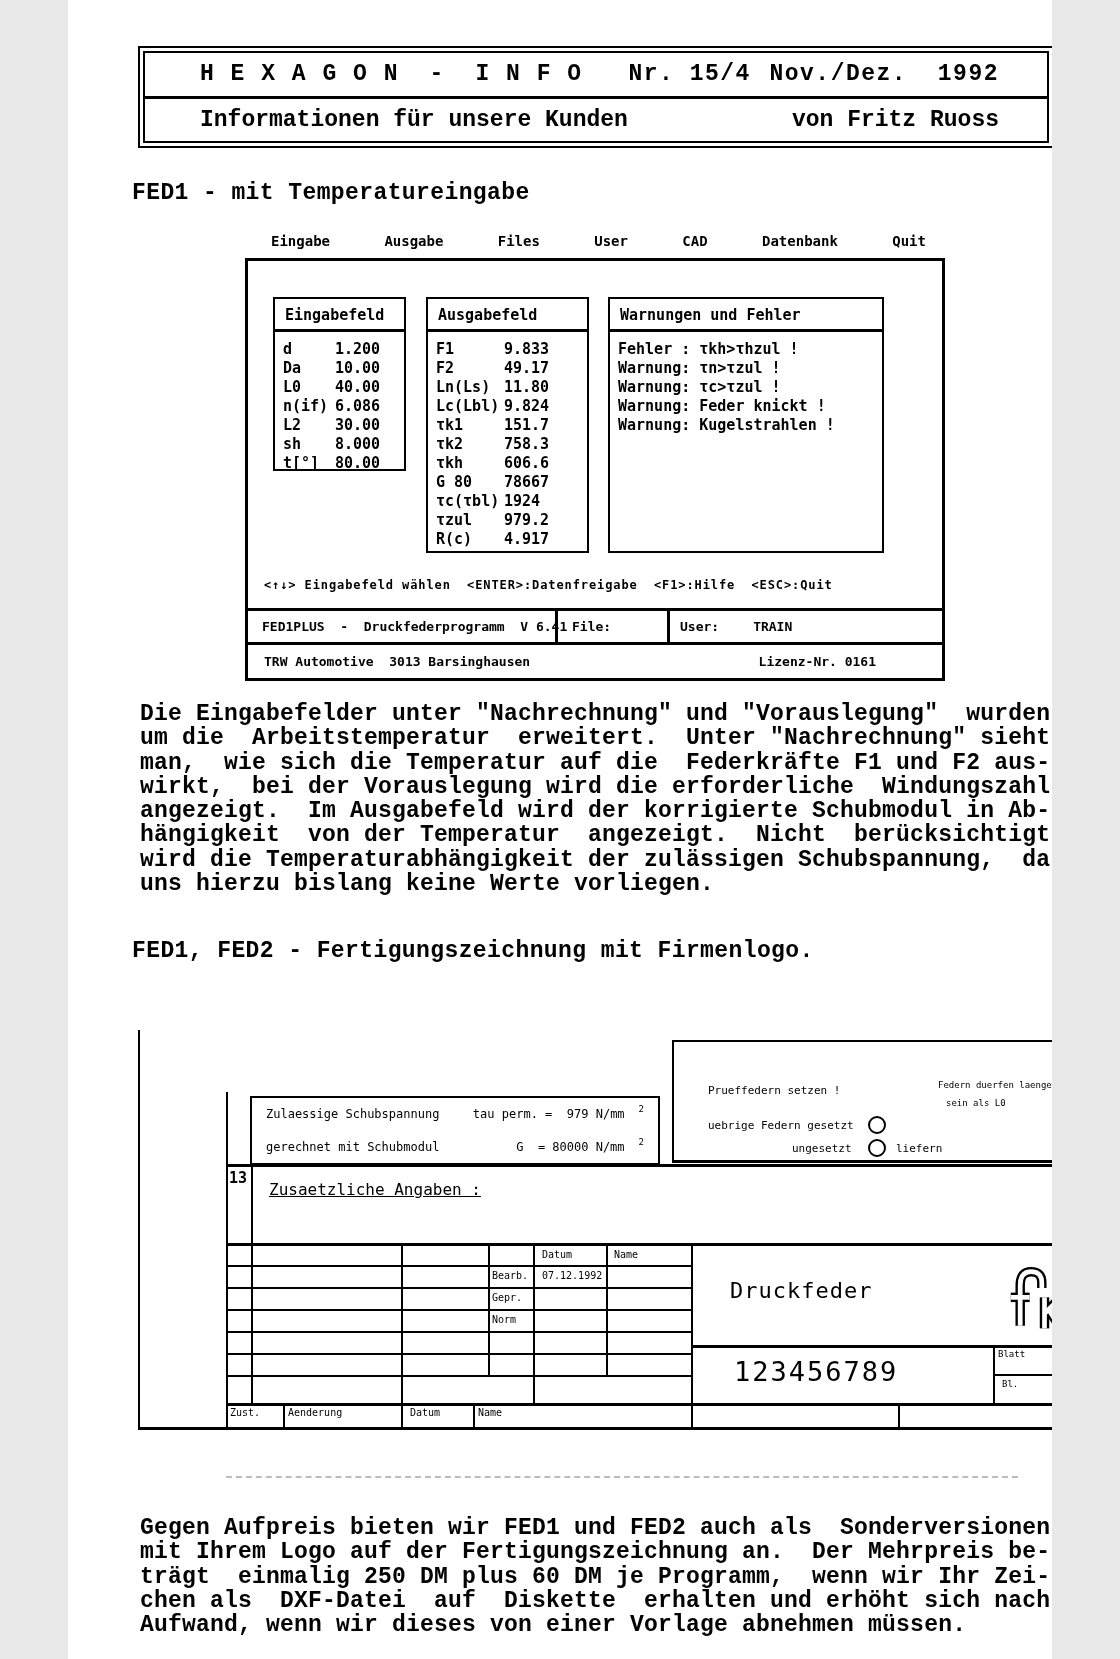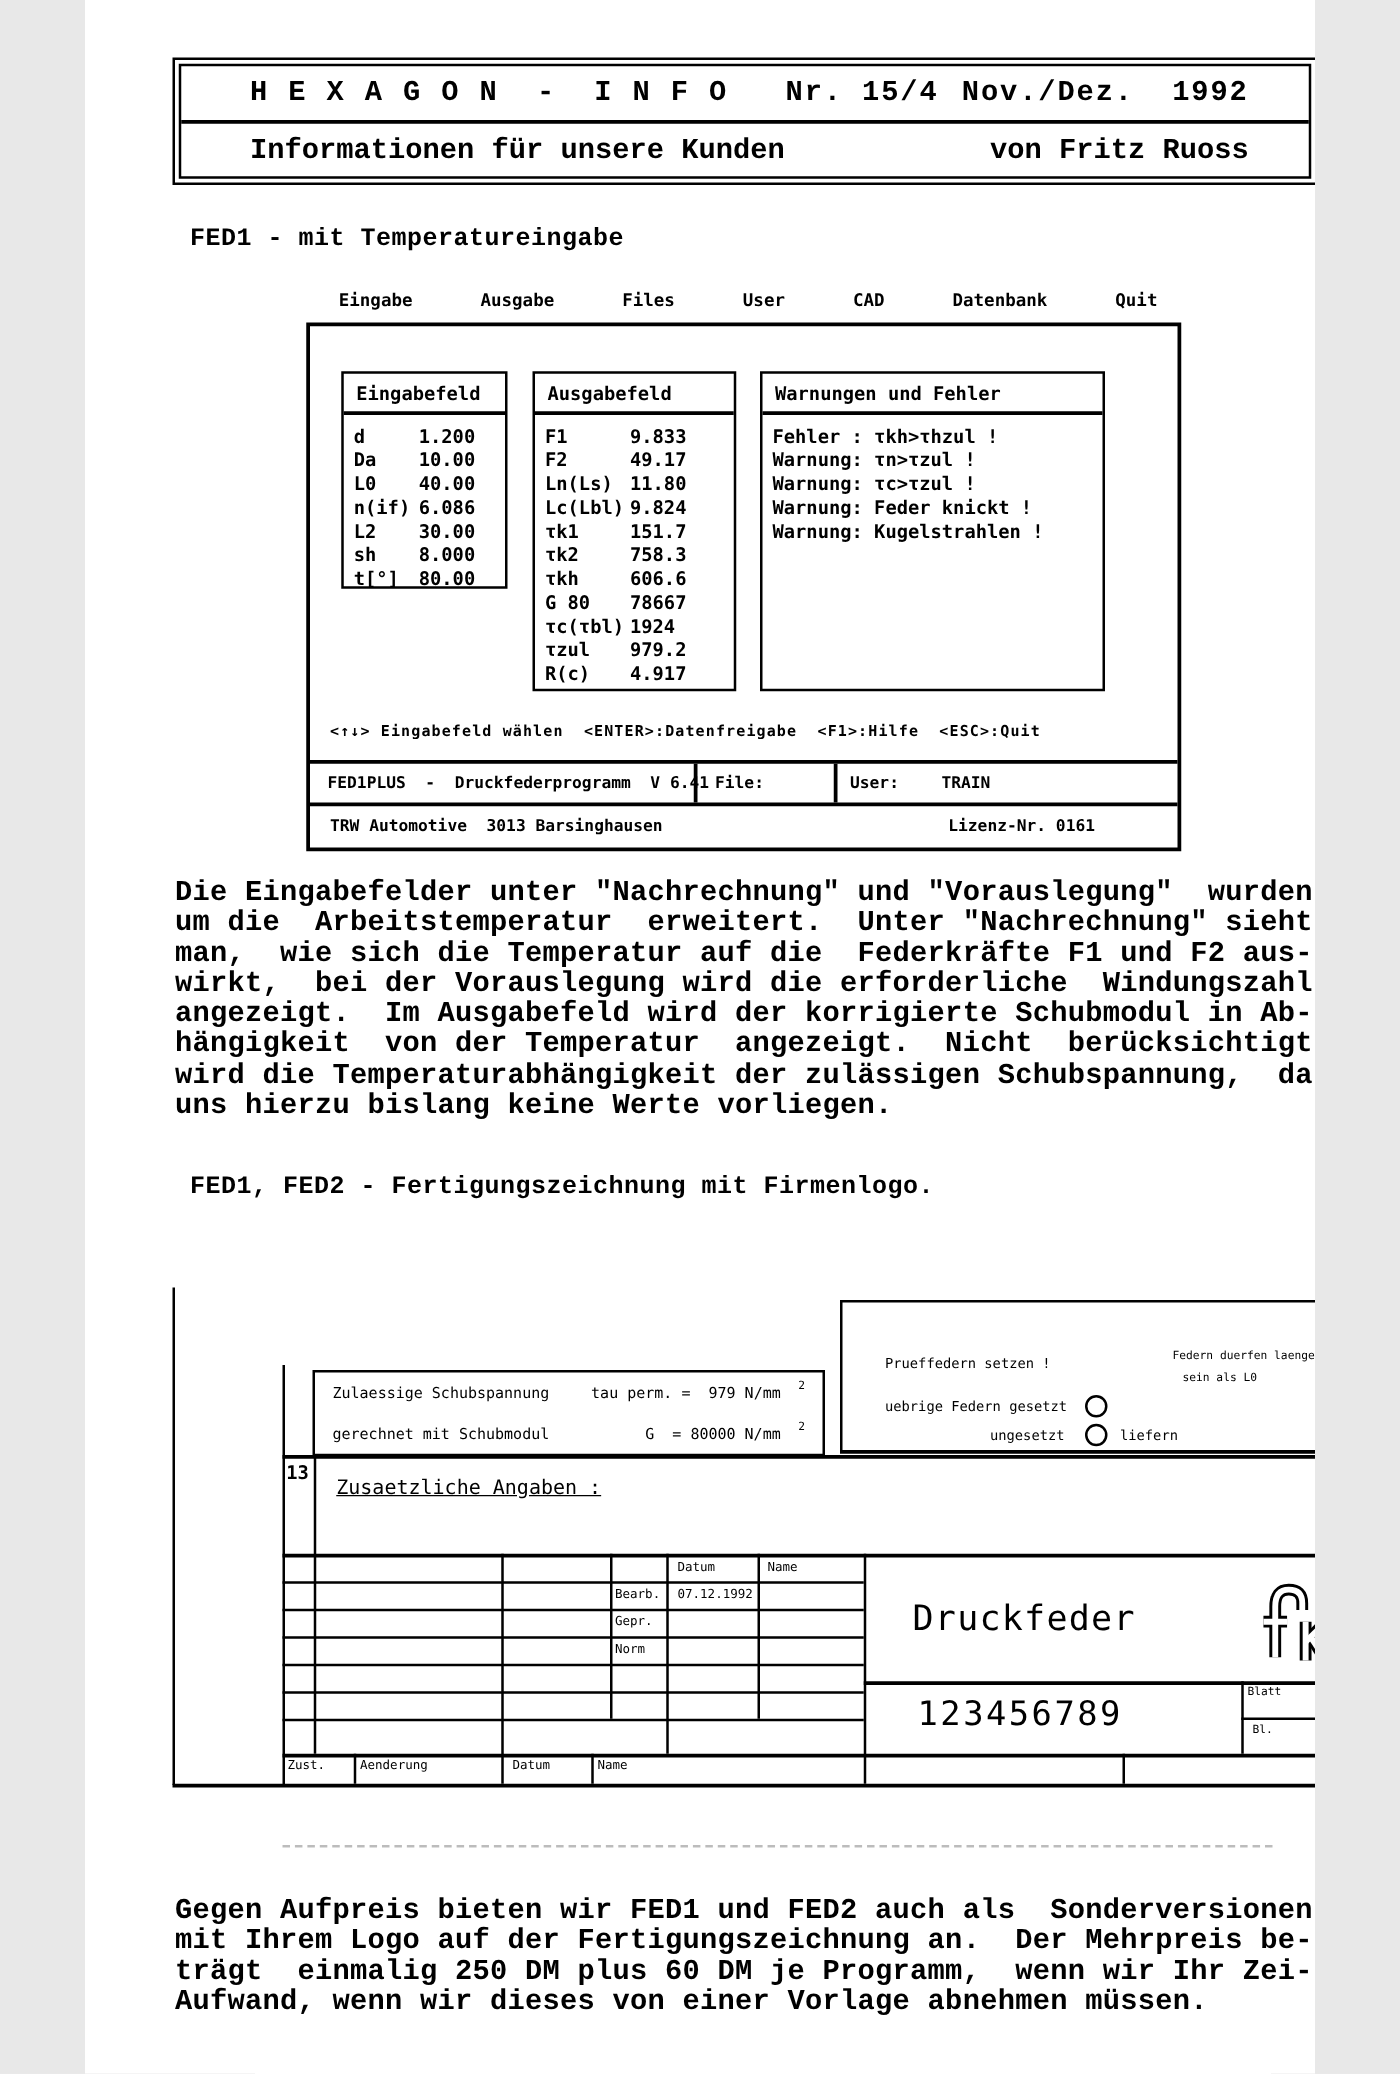--- a/index.html
+++ b/index.html
@@ -8,21 +8,21 @@
 
   
   .hdr-box{position:absolute;left:70px;top:46px;width:916px;height:102px;border:2px solid #000;
            padding:3px;box-sizing:border-box;}
   .hdr-inner{border:2px solid #000;height:100%;box-sizing:border-box;display:flex;flex-direction:column;}
   .hdr-row{flex:1;display:flex;align-items:center;justify-content:space-between;
            padding:0 48px 0 55px;font-size:23px;font-weight:bold;}
   .hdr-row.first{border-bottom:3px solid #000;letter-spacing:1.5px;}
   .hdr-row span{white-space:pre;}
 
-  .h1{position:absolute;left:84px;font-size:20px;font-weight:bold;letter-spacing:.4px;white-space:pre;}
+  .h1{position:absolute;left:64px;font-size:23px;font-weight:bold;letter-spacing:.4px;white-space:pre;}
 
   
   .menu{position:absolute;left:203px;top:233px;width:655px;display:flex;justify-content:space-between;
         font-family:"DejaVu Sans Mono",monospace;font-size:14px;font-weight:bold;}
   .pbox{position:absolute;left:177px;top:258px;width:694px;height:417px;border:3px solid #000;
         box-sizing:content-box;font-family:"DejaVu Sans Mono",monospace;font-size:15px;font-weight:bold;}
   .panel{position:absolute;border:2px solid #000;box-sizing:border-box;background:#fff;}
   .panel-title{padding:7px 10px 5px;border-bottom:3px solid #000;}
   .panel-body{padding:8px 8px 0;}
   .prow{display:flex;line-height:19px;white-space:pre;}
@@ -55,21 +55,21 @@
   .spec-row .sup{font-size:9px;margin-left:14px;position:relative;top:-3px;}
   .chk{position:absolute;left:534px;top:10px;width:384px;height:123px;border:2px solid #000;
        border-bottom-width:3px;box-sizing:border-box;font-size:11px;}
   .chk div{position:absolute;white-space:pre;}
   .note{font-size:9px;}
   .circ{position:absolute;width:14px;height:14px;border:2px solid #000;border-radius:50%;background:#fff;}
   .tb-s{position:absolute;font-size:10px;white-space:pre;}
   .tb-xs{position:absolute;font-size:9px;white-space:pre;}
   .num13{position:absolute;left:91px;top:139px;font-size:15px;font-weight:bold;}
   .zus{position:absolute;left:131px;top:150px;font-size:16px;text-decoration:underline;}
-  .partname{position:absolute;left:592px;top:248px;font-size:28px;letter-spacing:1px;}
+  .partname{position:absolute;left:592px;top:248px;font-size:22px;letter-spacing:1px;}
   .partnum{position:absolute;left:596px;top:326px;font-size:27px;letter-spacing:2px;}
   .logo{position:absolute;left:866px;top:219px;}
   .artifact{position:absolute;left:158px;top:1476px;width:792px;border-top:2px dashed #999;opacity:.65;}
 </style>
 </head>
 <body>
 
 <div class="page">
 
   <div class="hdr-box">
@@ -258,16 +258,17 @@
       </svg>
     </div>
   </div>
 
   <div class="artifact"></div>
 
   <div class="para" style="top:1516px">
     <div>Gegen Aufpreis bieten wir FED1 und FED2 auch als  Sonderversionen</div>
     <div>mit Ihrem Logo auf der Fertigungszeichnung an.  Der Mehrpreis be-</div>
     <div>trägt  einmalig 250 DM plus 60 DM je Programm,  wenn wir Ihr Zei-</div>
+    <div>chen als  DXF-Datei  auf  Diskette  erhalten und erhöht sich nach</div>
     <div>Aufwand, wenn wir dieses von einer Vorlage abnehmen müssen.</div>
   </div>
 
 </div>
 
 </body></html>

